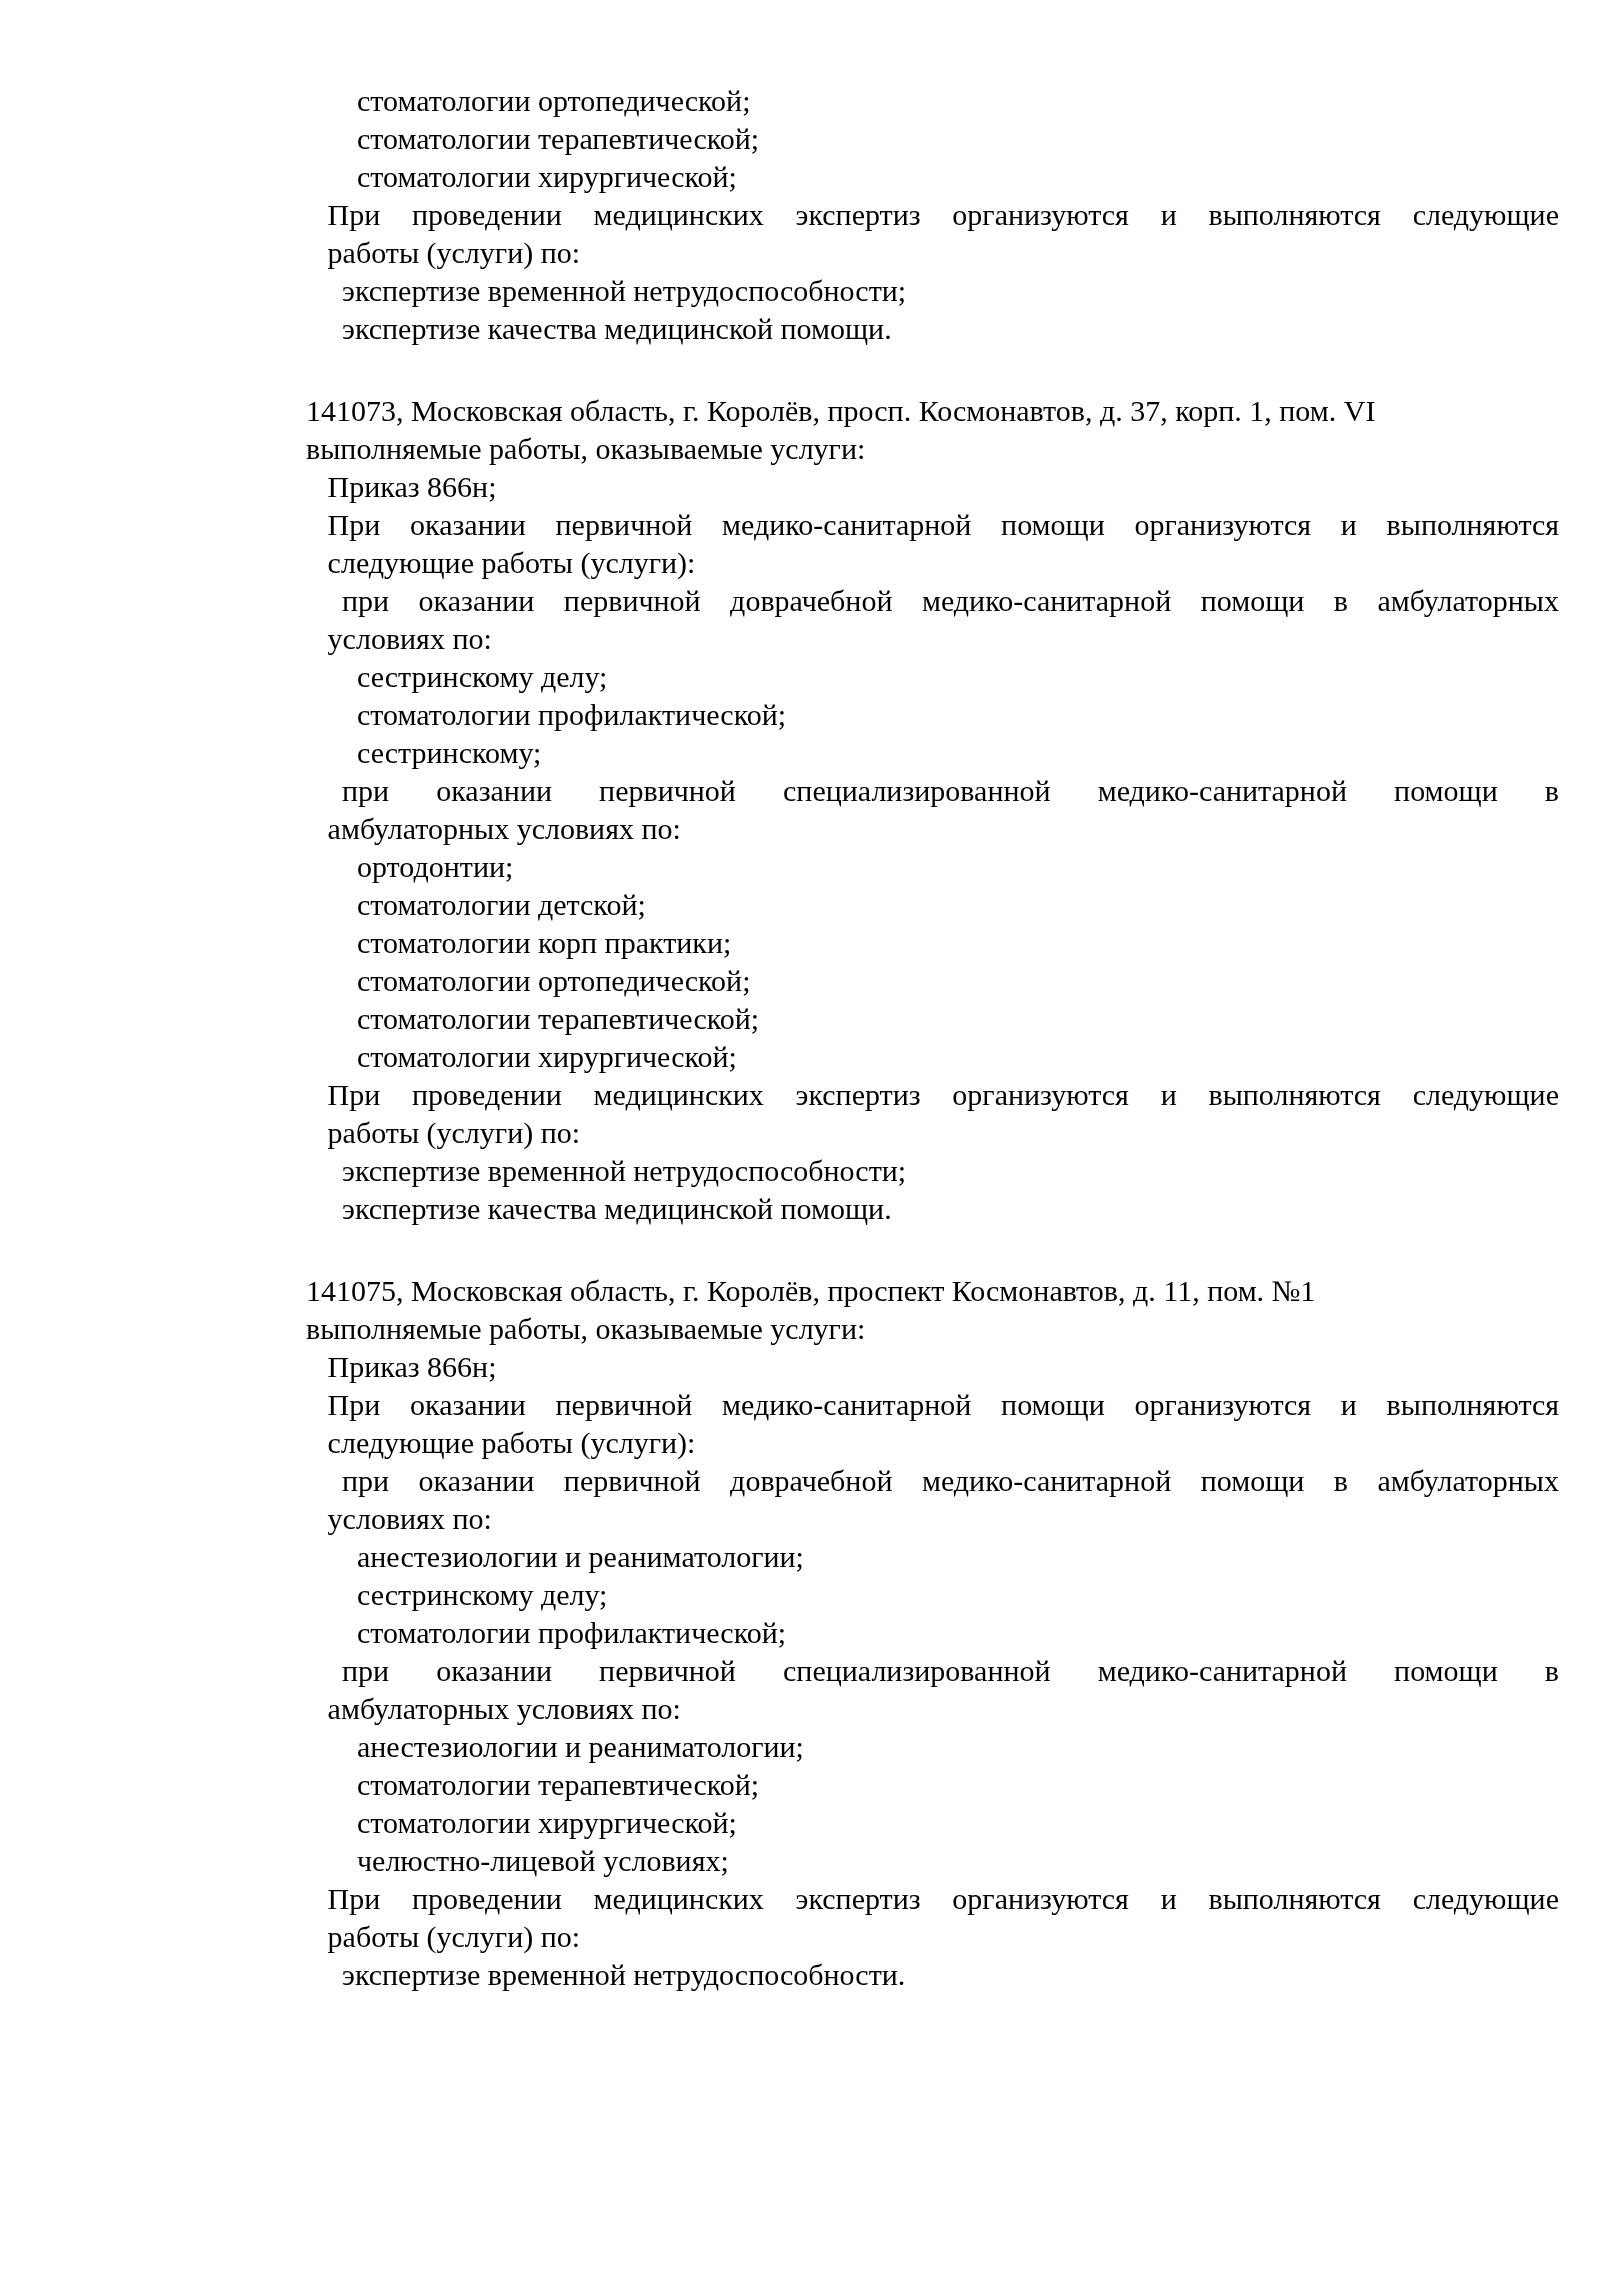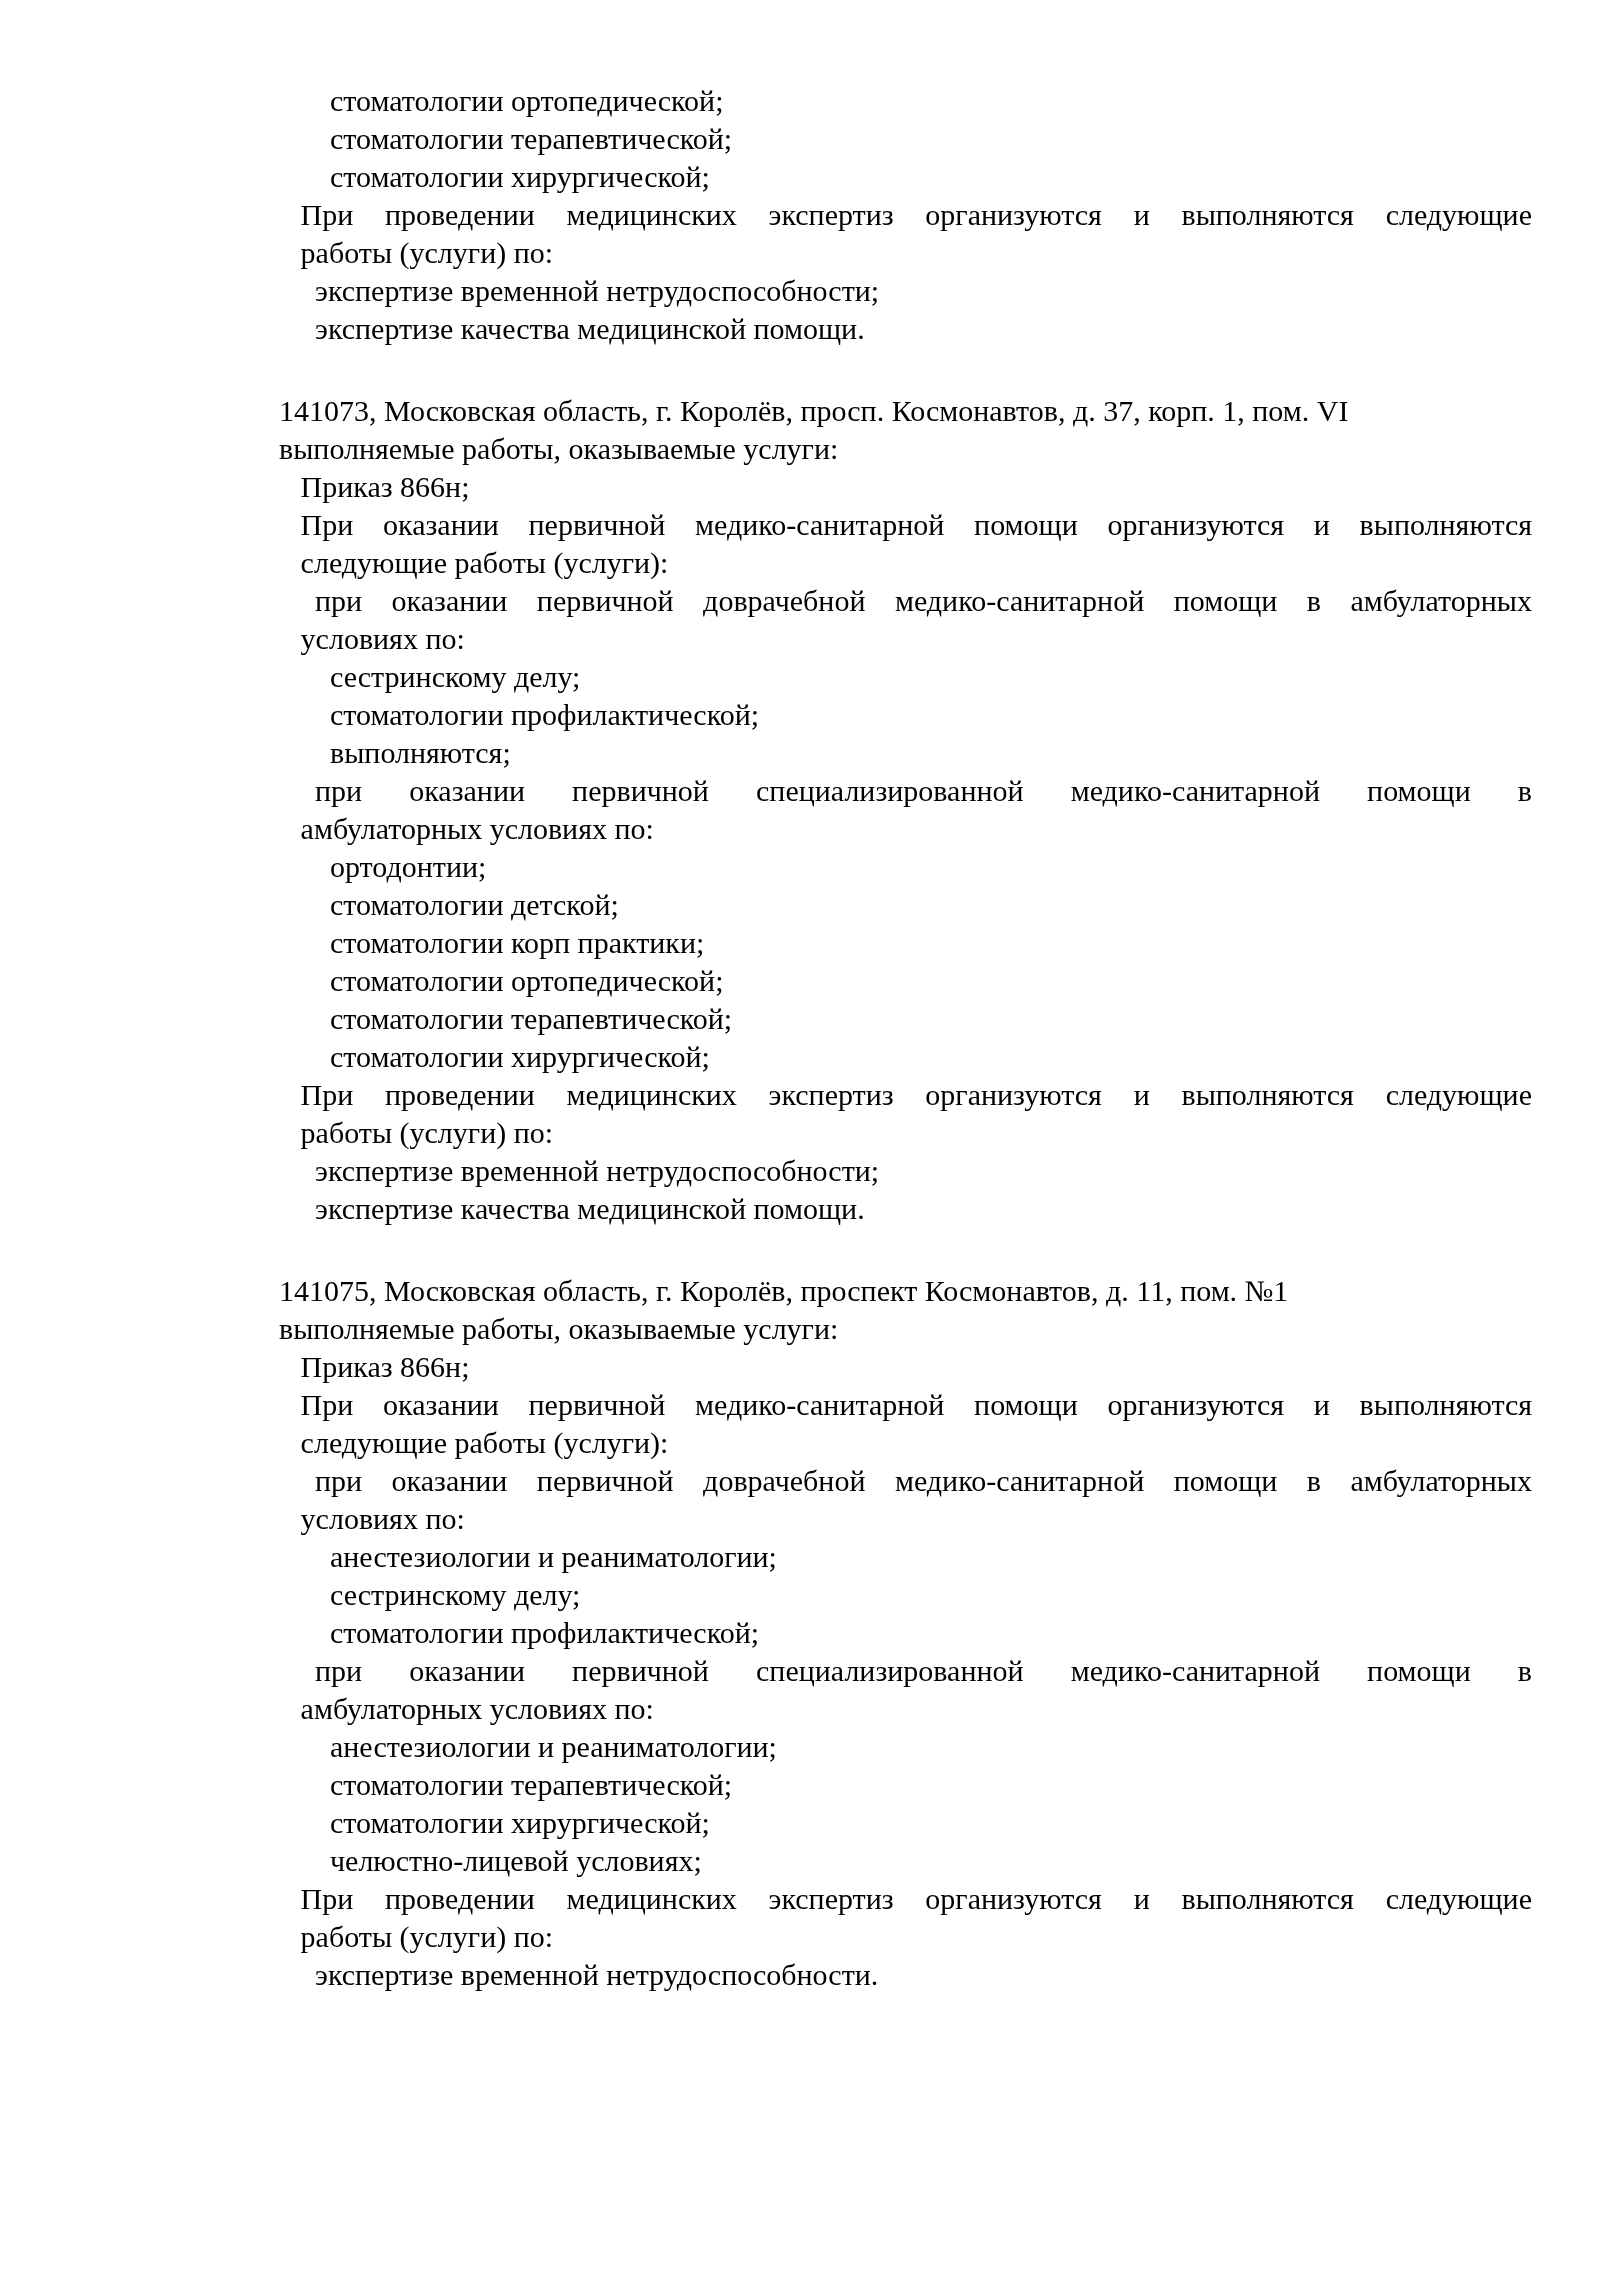--- a/index.html
+++ b/index.html
@@ -8,21 +8,21 @@
     height: 2293px;
     background: #ffffff;
     color: #000000;
     overflow: hidden;
     position: relative;
     font-family: "Liberation Serif", "DejaVu Serif", serif;
   }
   .doc {
     position: absolute;
     top: 82px;
-    left: 279px;
+    left: 306px;
     width: 1253px;
     font-size: 30px;
     line-height: 38px;
   }
   .section + .section { margin-top: 44px; }
   .line {
     white-space: nowrap;
     text-align: left;
   }
   
@@ -52,21 +52,21 @@
     <div class="section">
       <div class="line i0">141073, Московская область, г. Королёв, просп. Космонавтов, д. 37, корп. 1, пом. VI</div>
       <div class="line i0">выполняемые работы, оказываемые услуги:</div>
       <div class="line i1">Приказ 866н;</div>
       <div class="line i1 j">При оказании первичной медико-санитарной помощи организуются и выполняются</div>
       <div class="line i1">следующие работы (услуги):</div>
       <div class="line i2 j">при оказании первичной доврачебной медико-санитарной помощи в амбулаторных</div>
       <div class="line i1">условиях по:</div>
       <div class="line i3">сестринскому делу;</div>
       <div class="line i3">стоматологии профилактической;</div>
-      <div class="line i3">выполняются;</div>
+      <div class="line i3">сестринскому;</div>
       <div class="line i2 j">при оказании первичной специализированной медико-санитарной помощи в</div>
       <div class="line i1">амбулаторных условиях по:</div>
       <div class="line i3">ортодонтии;</div>
       <div class="line i3">стоматологии детской;</div>
       <div class="line i3">стоматологии корп практики;</div>
       <div class="line i3">стоматологии ортопедической;</div>
       <div class="line i3">стоматологии терапевтической;</div>
       <div class="line i3">стоматологии хирургической;</div>
       <div class="line i1 j">При проведении медицинских экспертиз организуются и выполняются следующие</div>
       <div class="line i1">работы (услуги) по:</div>

